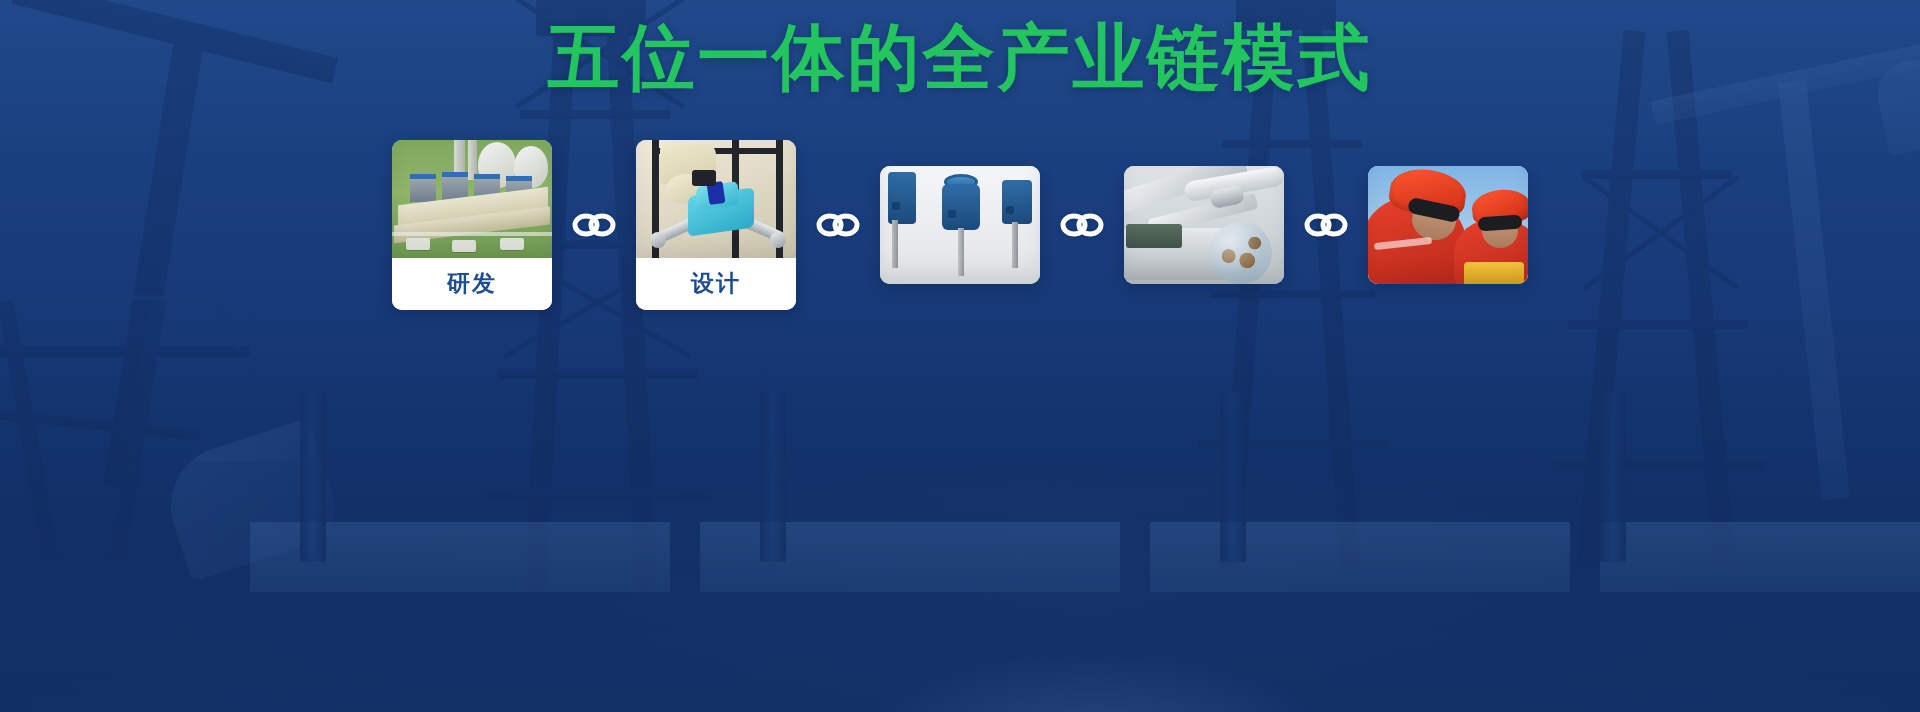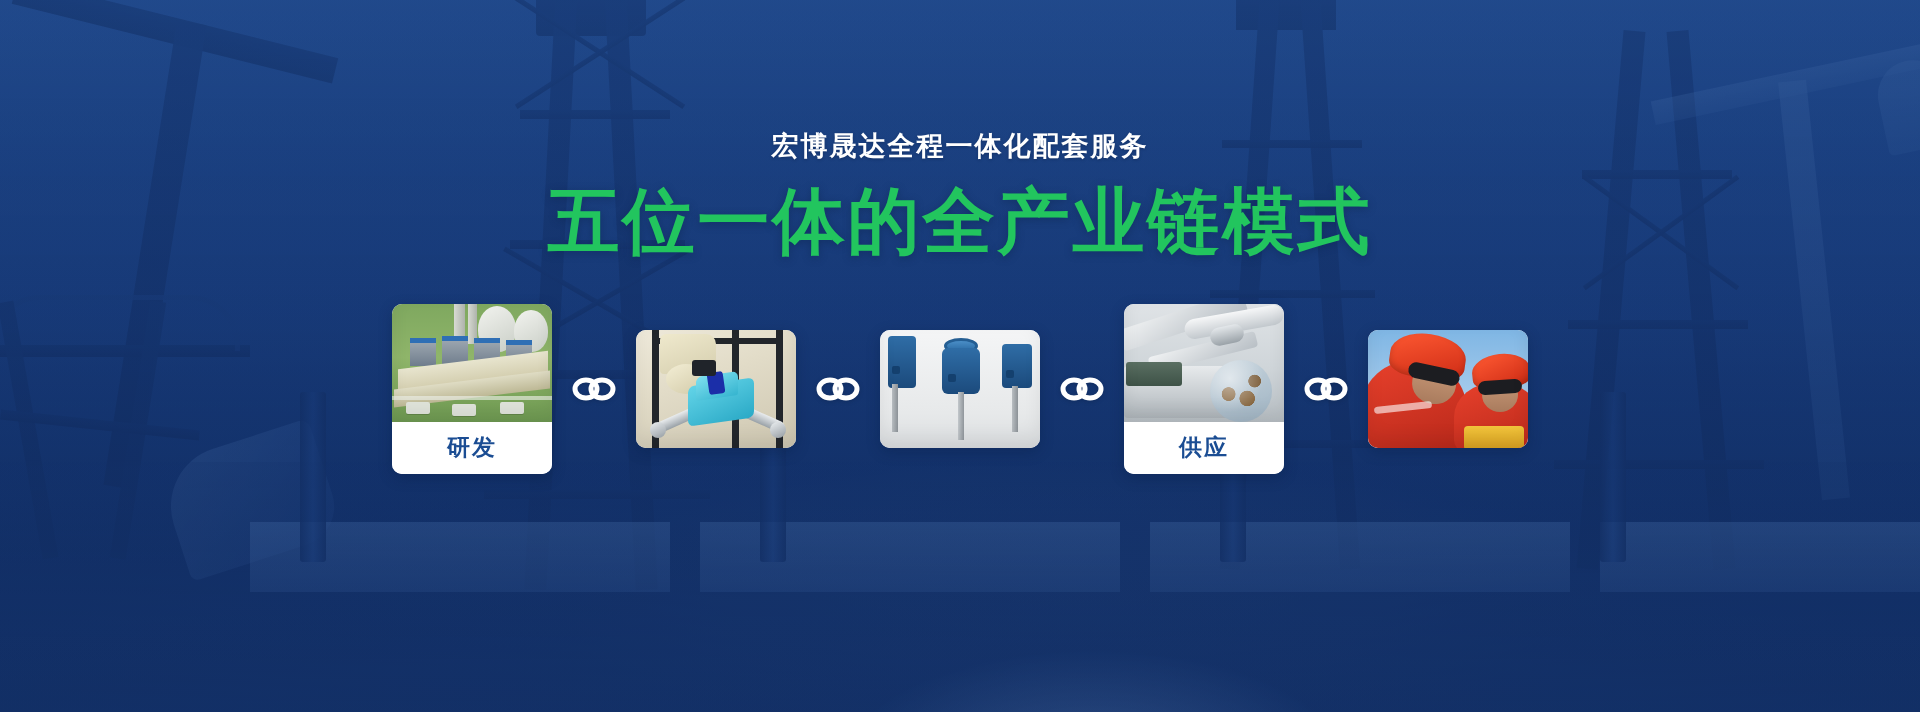--- a/index.html
+++ b/index.html
@@ -475,21 +475,20 @@
       <div class="pipe" style="left:1220px;"></div>
       <div class="pipe" style="left:1600px;"></div>
     </div>
   </div>
 
   <div class="bg-tint"></div>
   <div class="bg-tint2"></div>
 
   <div class="content">
 
-    <div class="subtitle">宏博晟达全程一体化配套服务</div>
 
     <h1 class="title">五位一体的全产业链模式</h1>
 
     <div class="chain-row">
 
       <div class="card">
         <div class="card-thumb th-plant">
           <span class="stack s1"></span>
             <span class="stack s2"></span>
           <span class="dome d1"></span>
@@ -529,20 +528,21 @@
           <span class="pipe p1"></span>
             <span class="pipe p2"></span>
           <span class="body"></span>
             <span class="body2"></span>
           <span class="navy"></span>
             <span class="blk2"></span>
           <span class="fl fl1"></span>
             <span class="fl fl2"></span>
           <span class="th-shade"></span>
         </div>
+        <div class="card-label">设计</div>
       </div>
 
       <div class="link-icon">
         <svg width="44" height="26" viewBox="0 0 44 26" aria-hidden="true">
           <g fill="none" stroke="#ffffff" stroke-width="5">
             <ellipse cx="14" cy="13" rx="11" ry="9"></ellipse>
             <ellipse cx="30" cy="13" rx="11" ry="9"></ellipse>
           </g>
         </svg>
       </div>
@@ -576,21 +576,20 @@
         <div class="card-thumb th-logi">
           <span class="wing w1"></span>
             <span class="fuse"></span>
           <span class="wing w2"></span>
             <span class="eng"></span>
           <span class="truck"></span>
             <span class="cab"></span>
           <span class="globe"></span>
           <span class="th-shade"></span>
         </div>
-        <div class="card-label">供应</div>
       </div>
 
       <div class="link-icon">
         <svg width="44" height="26" viewBox="0 0 44 26" aria-hidden="true">
           <g fill="none" stroke="#ffffff" stroke-width="5">
             <ellipse cx="14" cy="13" rx="11" ry="9"></ellipse>
             <ellipse cx="30" cy="13" rx="11" ry="9"></ellipse>
           </g>
         </svg>
       </div>

